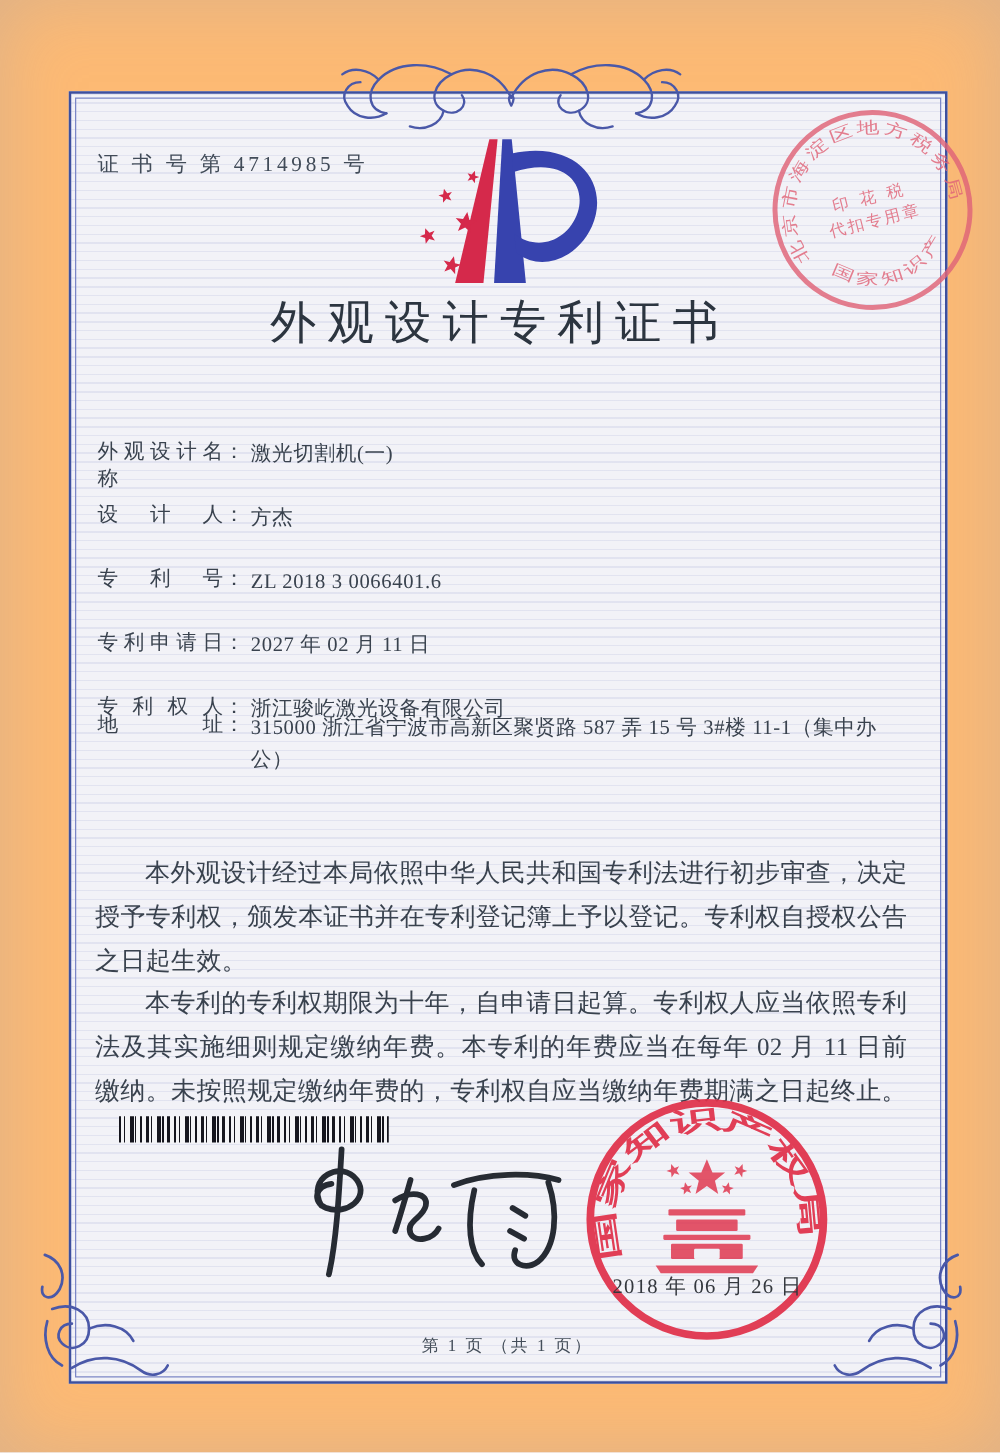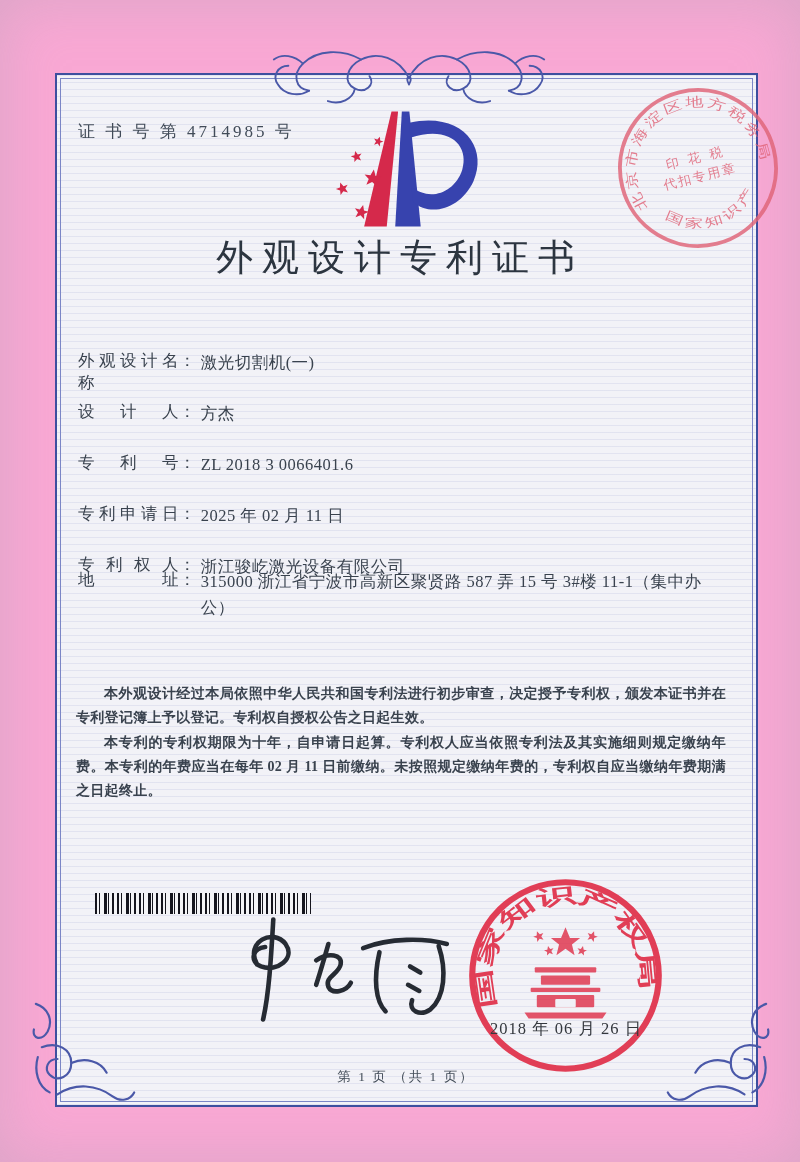--- a/index.html
+++ b/index.html
@@ -1,18 +1,18 @@
 <!DOCTYPE html>
 <html><head>
 <meta charset="utf-8">
 <style>
   html,body{margin:0;padding:0;}
   .page{
     position:relative;width:800px;height:1162px;overflow:hidden;
-    background:#f9a8d4;
+    background:#fdba74;
     box-shadow:inset 0 0 60px rgba(160,160,175,.35);
     font-family:"Liberation Serif","DejaVu Serif",serif;
     color:#39424e;
   }
   .frame{
     position:absolute;left:55px;top:73px;width:699px;height:1030px;
     border:2px solid #3d4f9e;
     background:
       repeating-linear-gradient(180deg, rgba(126,136,196,.14) 0 1px, transparent 1px 7px),
       #f2f2f7;
@@ -27,21 +27,21 @@
   }
   .field-row{position:absolute;left:78px;right:62px;font-size:16.5px;letter-spacing:.5px;}
   .f-label{display:inline-block;width:101px;text-align:justify;text-align-last:justify;vertical-align:top;}
   .f-colon{vertical-align:top;}
   .f-value{display:inline-block;vertical-align:top;max-width:510px;line-height:1.55;}
   .grant-right{position:absolute;left:455px;top:0;white-space:nowrap;}
   .grant-right .f-label{width:auto;letter-spacing:3px;}
   .paragraphs{position:absolute;left:76px;top:682px;width:650px;}
   .paragraphs p{
     margin:0;text-indent:2em;text-align:justify;
-    font-size:14px;line-height:1.74;color:#39424e;letter-spacing:.3px;font-weight:bold;
+    font-size:20px;line-height:1.74;color:#39424e;letter-spacing:.3px;
   }
   .barcode{
     position:absolute;left:95px;top:893px;width:216px;height:21px;
     background:repeating-linear-gradient(90deg,
       #15151d 0 2px,#f4f4f6 2px 4px,#15151d 4px 5px,#f4f4f6 5px 9px,
       #15151d 9px 12px,#f4f4f6 12px 13px,#15151d 13px 14px,#f4f4f6 14px 17px,
       #15151d 17px 19px,#f4f4f6 19px 22px);
   }
   .officer{position:absolute;left:95px;top:948px;font-size:17.5px;letter-spacing:4px;color:#2e3744;line-height:1.9;}
   .signature{position:absolute;left:210px;top:912px;width:245px;height:115px;}
@@ -141,21 +141,21 @@
   <div class="field-row" style="top:401px">
     <span class="f-label">设计人</span><span class="f-colon">：</span>
     <span class="f-value">方杰</span>
   </div>
   <div class="field-row" style="top:452px">
     <span class="f-label">专利号</span><span class="f-colon">：</span>
     <span class="f-value">ZL 2018 3 0066401.6</span>
   </div>
   <div class="field-row" style="top:503px">
     <span class="f-label">专利申请日</span><span class="f-colon">：</span>
-    <span class="f-value">2025 年 02 月 11 日</span>
+    <span class="f-value">2027 年 02 月 11 日</span>
   </div>
   <div class="field-row" style="top:554px">
     <span class="f-label">专利权人</span><span class="f-colon">：</span>
     <span class="f-value">浙江骏屹激光设备有限公司</span>
   </div>
   <div class="field-row" style="top:569px">
     <span class="f-label">地址</span><span class="f-colon">：</span>
     <span class="f-value">315000 浙江省宁波市高新区聚贤路 587 弄 15 号 3#楼 11-1（集中办公）</span>
   </div>
 

